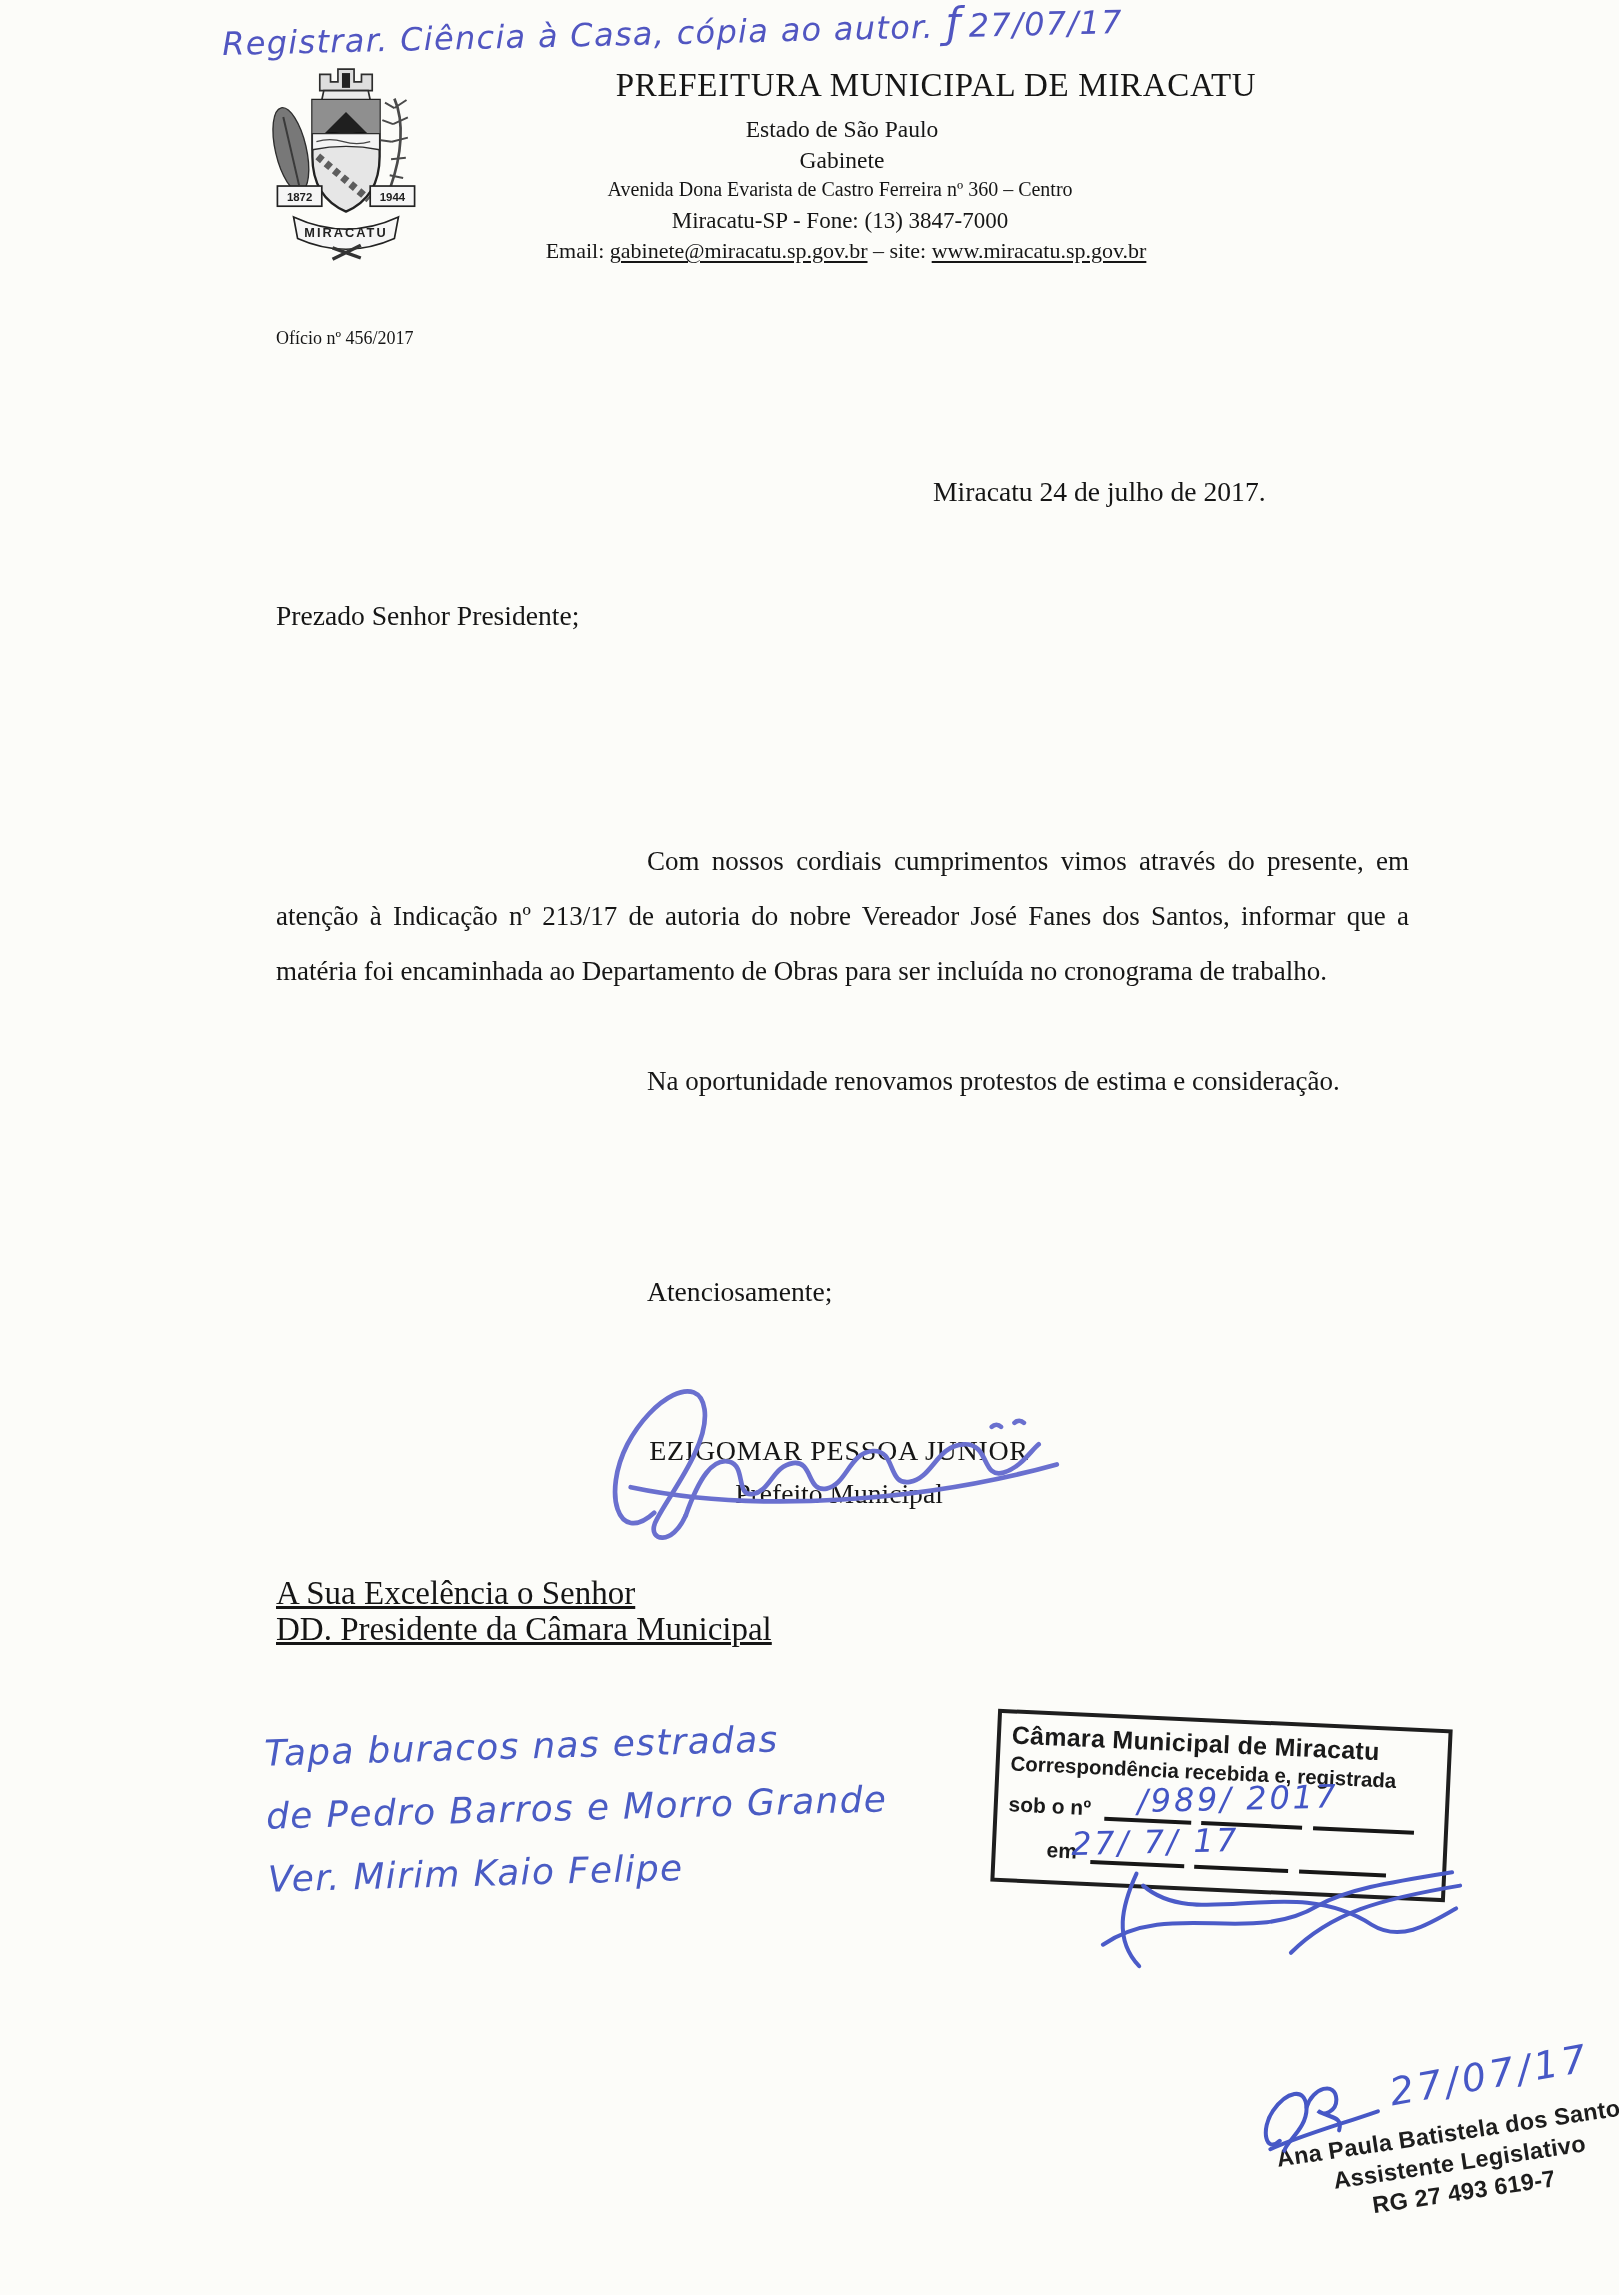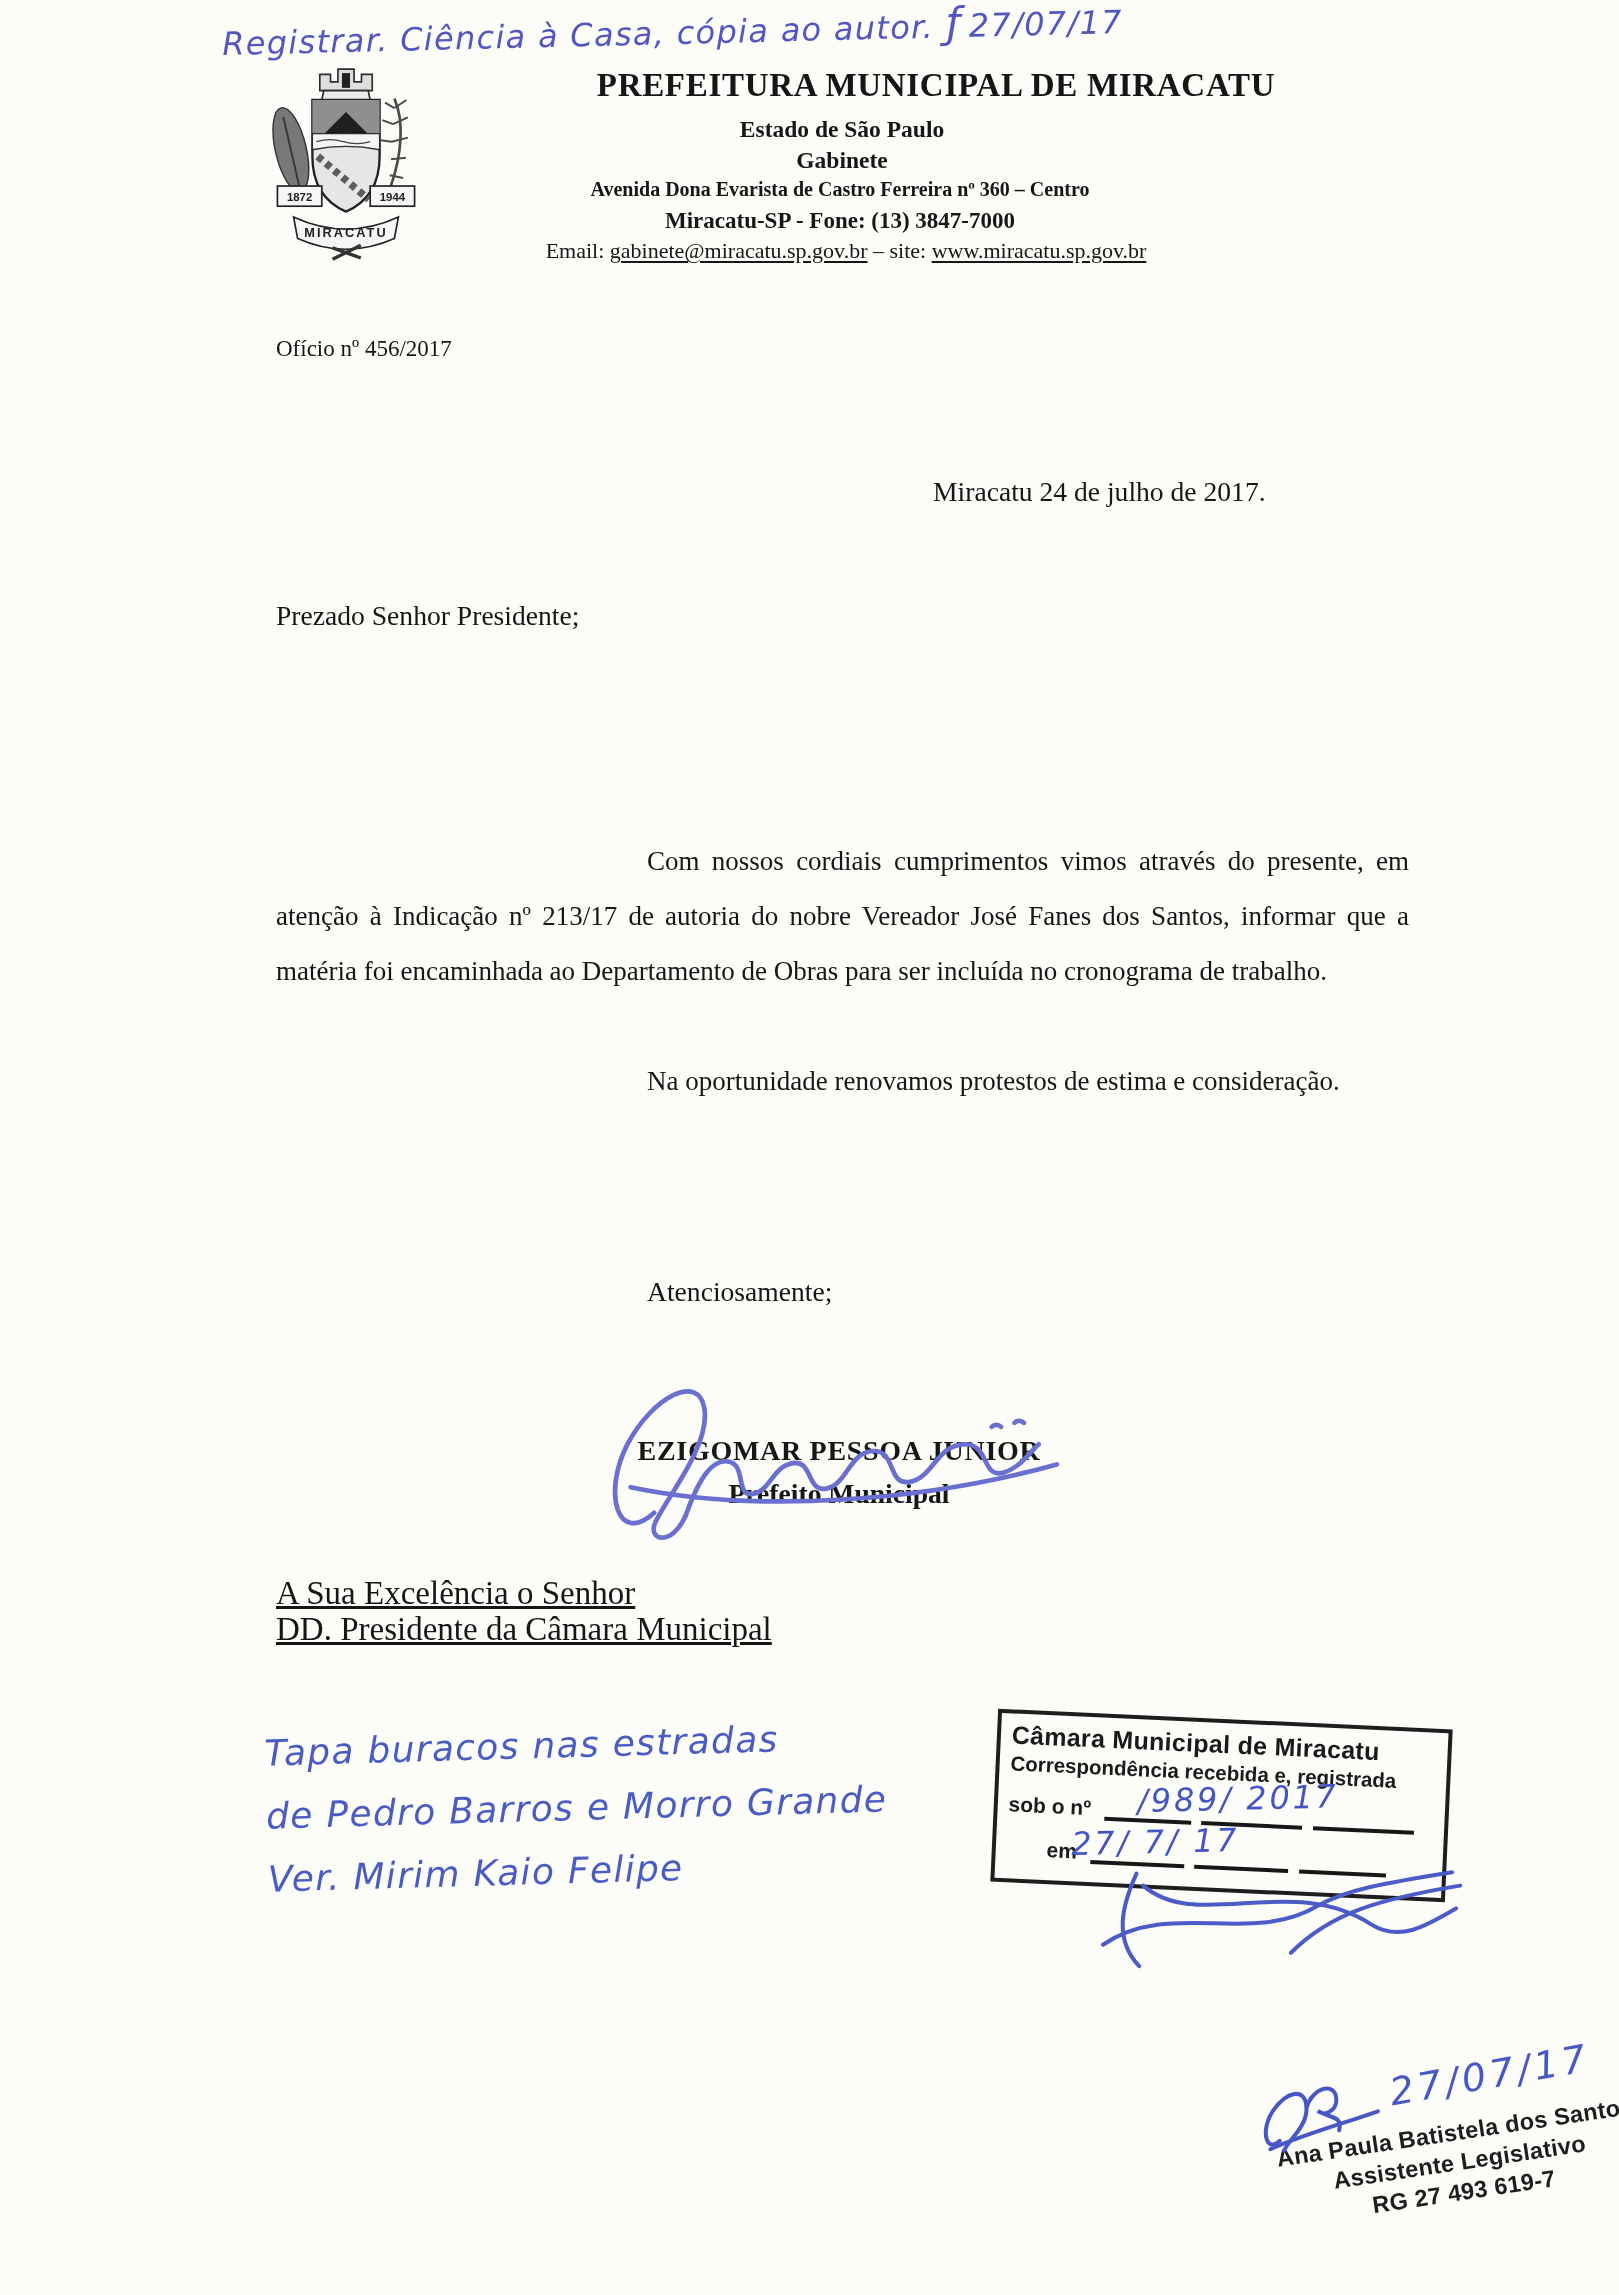--- a/index.html
+++ b/index.html
@@ -1,39 +1,39 @@
 <!DOCTYPE html>
 <html style="font-size:10.8px"><head>
 <meta charset="utf-8">
 <style>
   html,body{margin:0;padding:0;background:#e8e8e6;}
   #page{position:relative;width:1620px;height:2295px;background:#fcfcf9;overflow:hidden;
         font-family:"Liberation Serif",serif;color:#161616;}
   .abs{position:absolute;}
   .nowrap{white-space:nowrap;}
   .ctr{transform:translateX(-50%);}
-  .bold{font-weight:bold;text-align:right;}
+  .bold{font-weight:normal;text-align:right;}
   .hand{font-family:"DejaVu Sans",sans-serif;font-style:italic;}
 
   
   .top-note{left:222px;top:5.4px;font-size:32px;letter-spacing:1.3px;color:#5156c1;
             transform:rotate(-1.4deg);}
   .top-note .mark{font-size:42px;margin:0 6.7px 0 12px;}
 
   
   .lh-title {left:936px;top:67px;font-size:33px;letter-spacing:0.7px;}
   .lh-state {left:842px;top:116px;font-size:23.5px;}
   .lh-office{left:842px;top:147px;font-size:23.5px;}
   .lh-addr  {left:840px;top:178px;font-size:20px;}
   .lh-phone {left:840px;top:208px;font-size:23px;}
   .lh-email {left:846px;top:238px;font-size:22px;font-weight:normal;}
   .lh-email u{text-underline-offset:3.4px;text-decoration:underline;}
 
   
-  .reference {left:276px;top:336px;font-size:23px;}
+  .reference {left:276px;top:328px;font-size:18px;}
   .date-line {left:933px;top:476px;font-size:27.6px;}
   .salutation{left:276px;top:600px;font-size:27.6px;}
   .para{left:276px;width:1133px;font-size:27px;line-height:55px;
         text-align:justify;text-indent:371px;}
   .para1{top:834px;}
   .para2{top:1054px;}
   .closing{left:647px;top:1276px;font-size:27.6px;}
 
   .sig-ink{left:590px;top:1345px;z-index:3;}
   .sig-name {left:839px;top:1435px;font-size:28px;letter-spacing:0.7px;z-index:2;}

